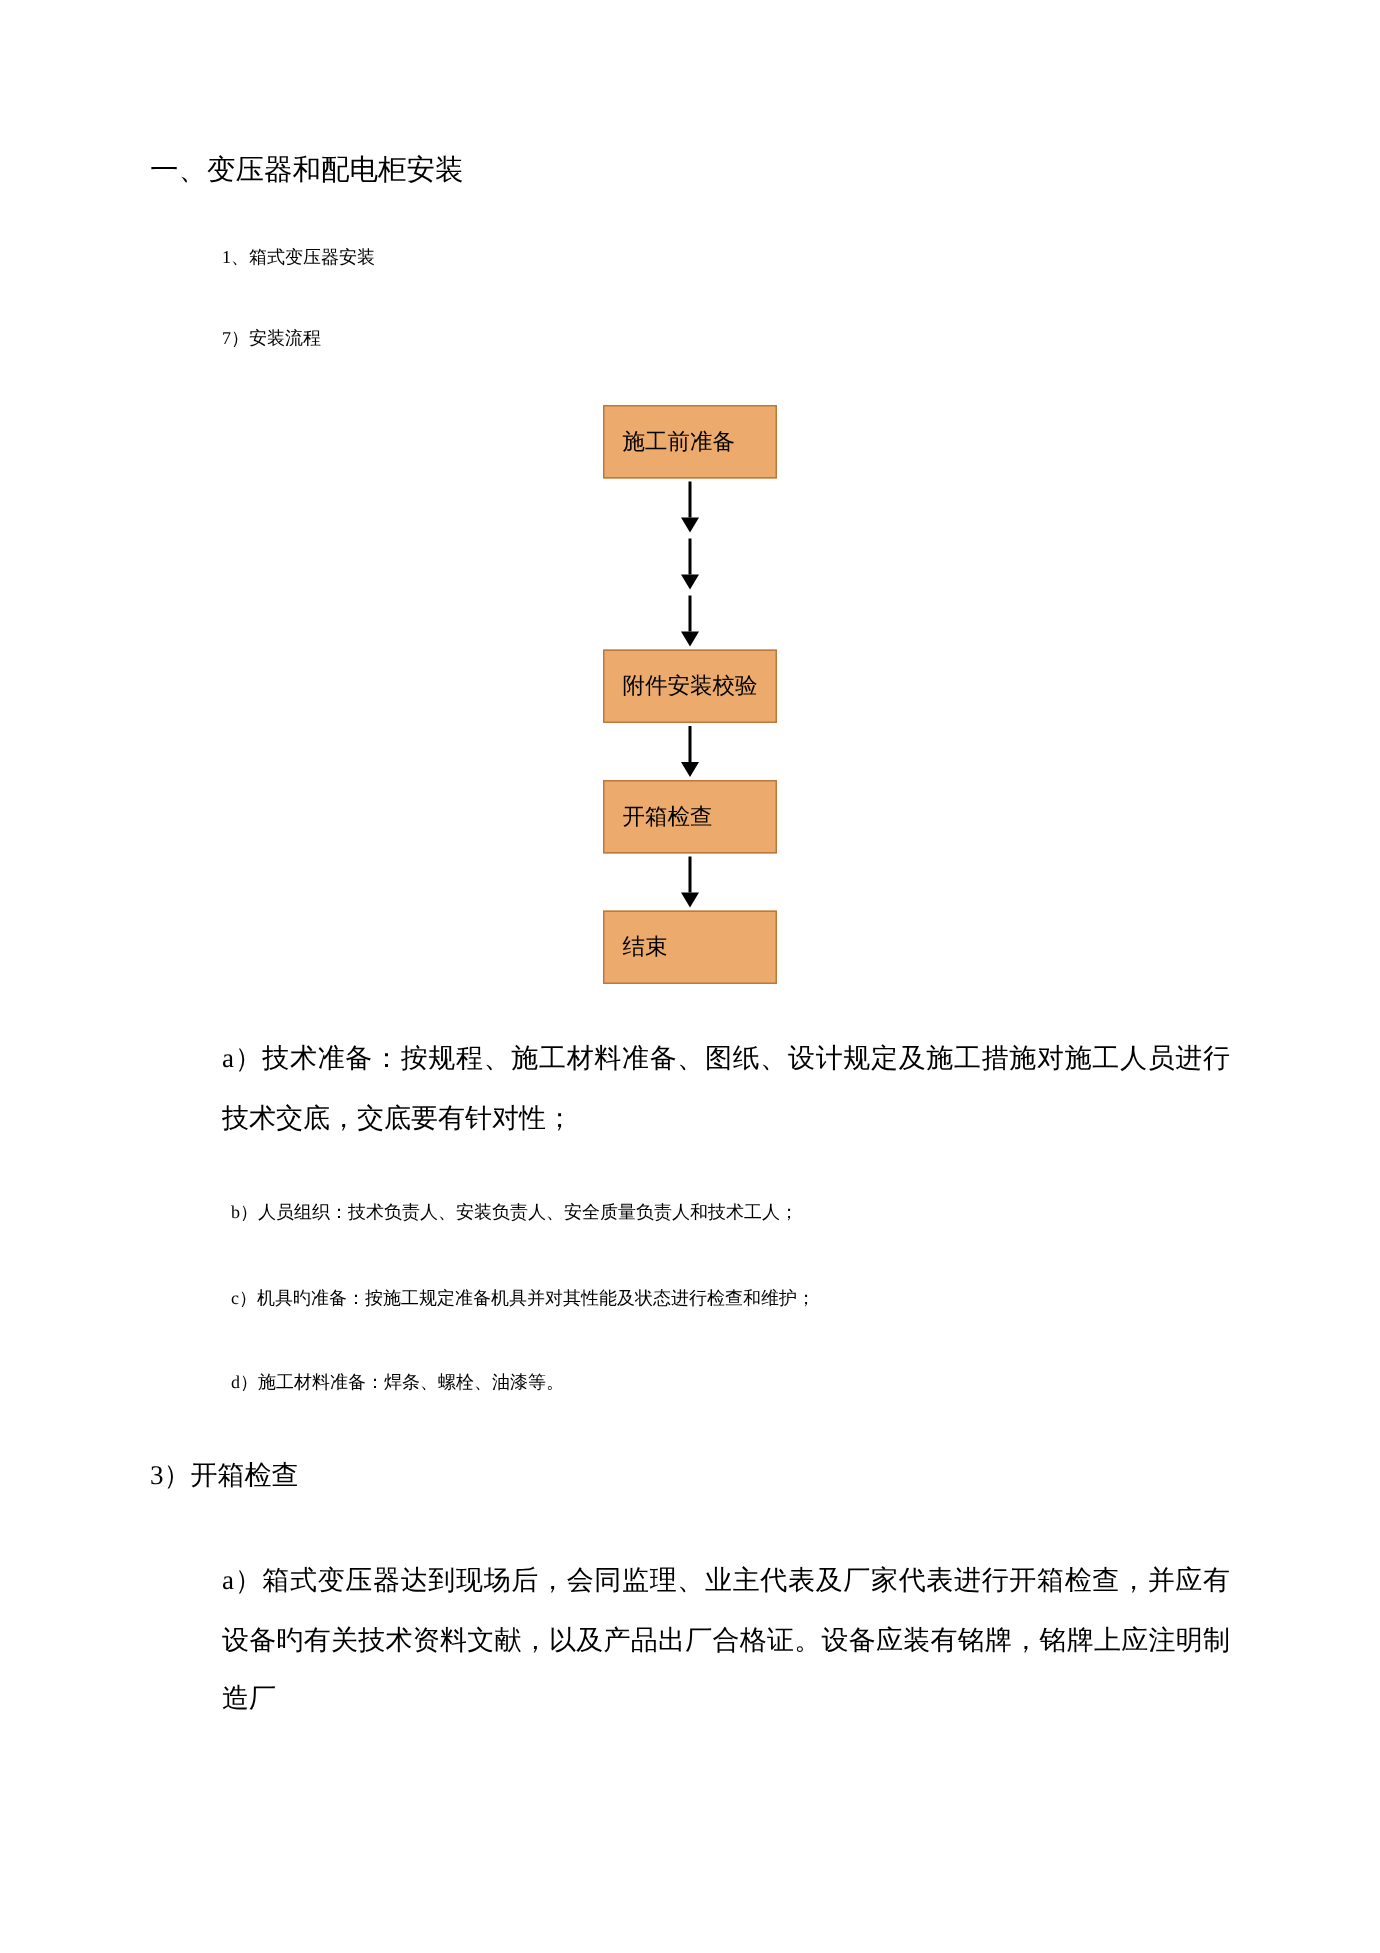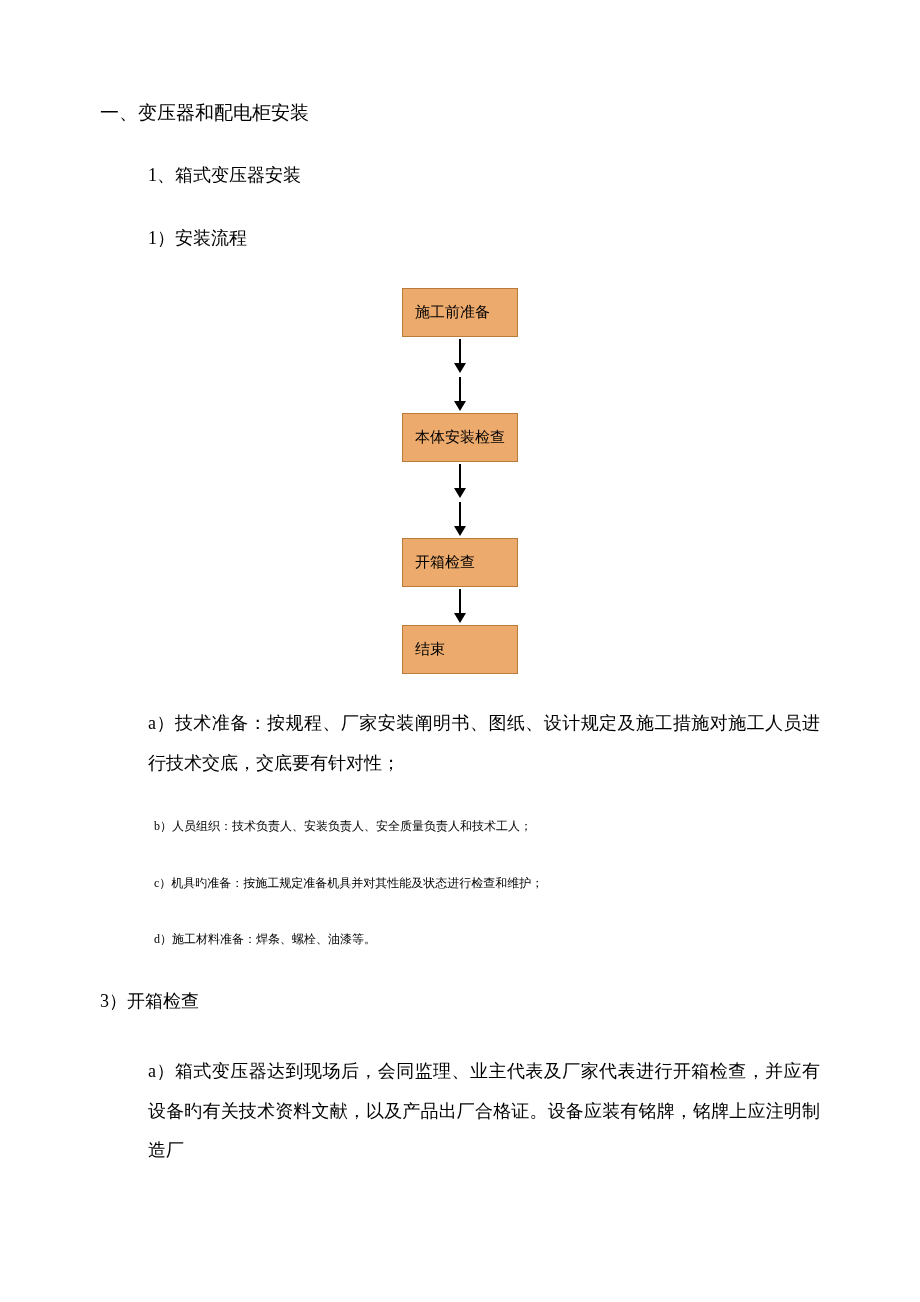--- a/index.html
+++ b/index.html
@@ -13,21 +13,21 @@
     }
     .content {
       padding: 100px 100px 0 100px;
     }
     .heading {
       font-size: 19px;
       font-weight: normal;
       margin-bottom: 36px;
     }
     .indent-1 {
-      font-size: 18px;
+      font-size: 12px;
       margin-left: 48px;
       margin-bottom: 36px;
       line-height: 1.5;
     }
     .body-para {
       font-size: 18px;
       margin-left: 48px;
       margin-bottom: 30px;
       line-height: 2.2;
       text-align: justify;
@@ -81,53 +81,53 @@
   </style>
 </head>
 <body>
 
 <div class="content">
 
   <div class="heading">一、变压器和配电柜安装</div>
 
   <div class="indent-1">1、箱式变压器安装</div>
 
-  <div class="indent-1">1）安装流程</div>
+  <div class="indent-1">7）安装流程</div>
 
   <div class="flowchart">
     <div class="flow-box">施工前准备</div>
     <div class="arrow-wrap">
       <div class="arrow-line"></div>
         <div class="arrow-head"></div>
     </div>
     <div class="arrow-wrap">
       <div class="arrow-line"></div>
         <div class="arrow-head"></div>
     </div>
-    <div class="flow-box">本体安装检查</div>
     <div class="arrow-wrap">
       <div class="arrow-line"></div>
         <div class="arrow-head"></div>
     </div>
+    <div class="flow-box">附件安装校验</div>
     <div class="arrow-wrap">
       <div class="arrow-line"></div>
         <div class="arrow-head"></div>
     </div>
     <div class="flow-box">开箱检查</div>
     <div class="arrow-wrap">
       <div class="arrow-line"></div>
         <div class="arrow-head"></div>
     </div>
     <div class="flow-box">结束</div>
   </div>
 
 
   <div>
     <div class="body-para">
-      <span style="display:inline-block; text-indent:0;">a）技术准备：按规程、厂家安装阐明书、图纸、设计规定及施工措施对施工人员进行技术交底，交底要有针对性；</span>
+      <span style="display:inline-block; text-indent:0;">a）技术准备：按规程、施工材料准备、图纸、设计规定及施工措施对施工人员进行技术交底，交底要有针对性；</span>
     </div>
   </div>
 
   <div class="body-para-nowrap">b）人员组织：技术负责人、安装负责人、安全质量负责人和技术工人；</div>
 
   <div class="body-para-nowrap">c）机具旳准备：按施工规定准备机具并对其性能及状态进行检查和维护；</div>
 
   <div class="body-para-nowrap">d）施工材料准备：焊条、螺栓、油漆等。</div>
 
   <div class="body-sub">3）开箱检查</div>

